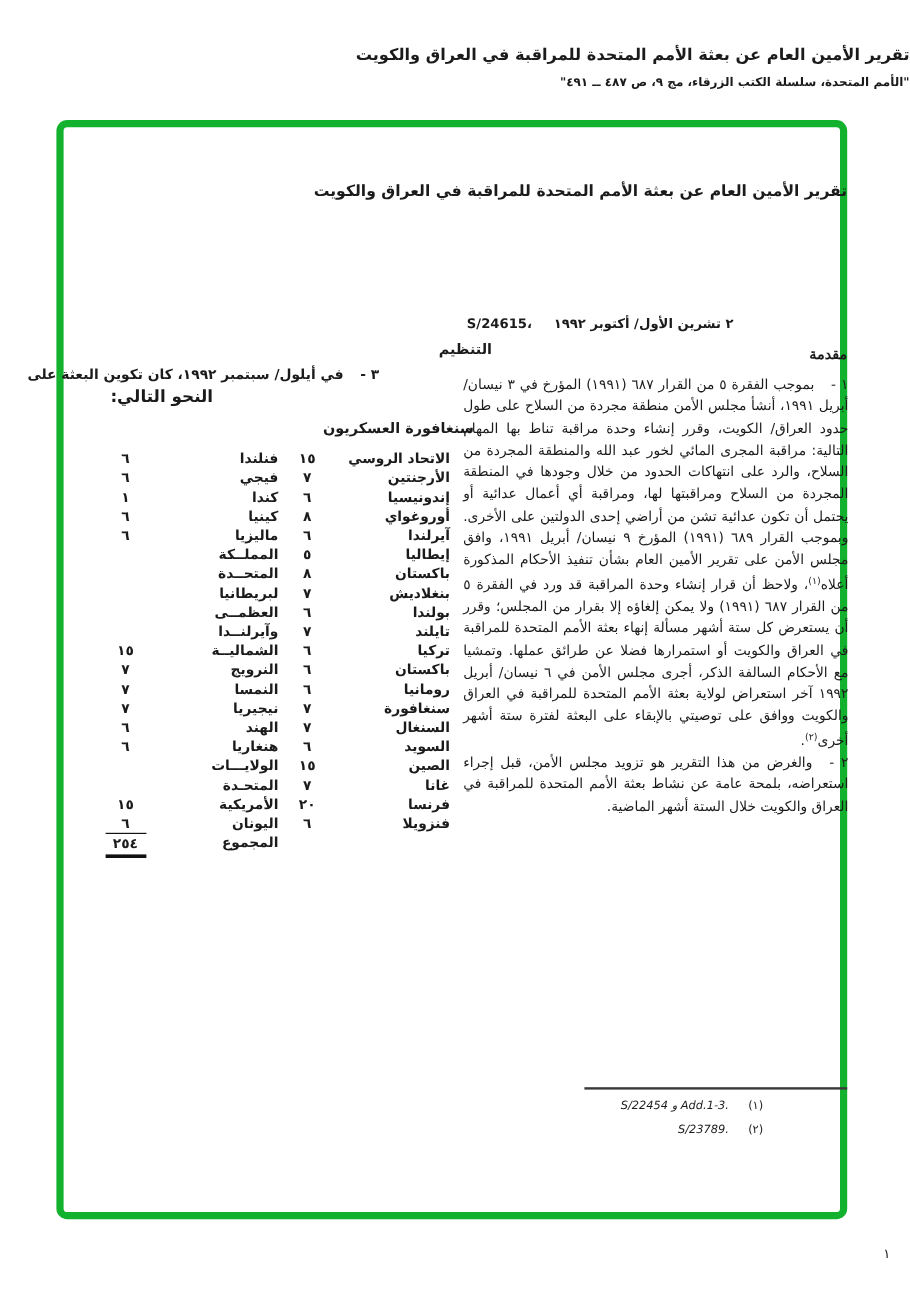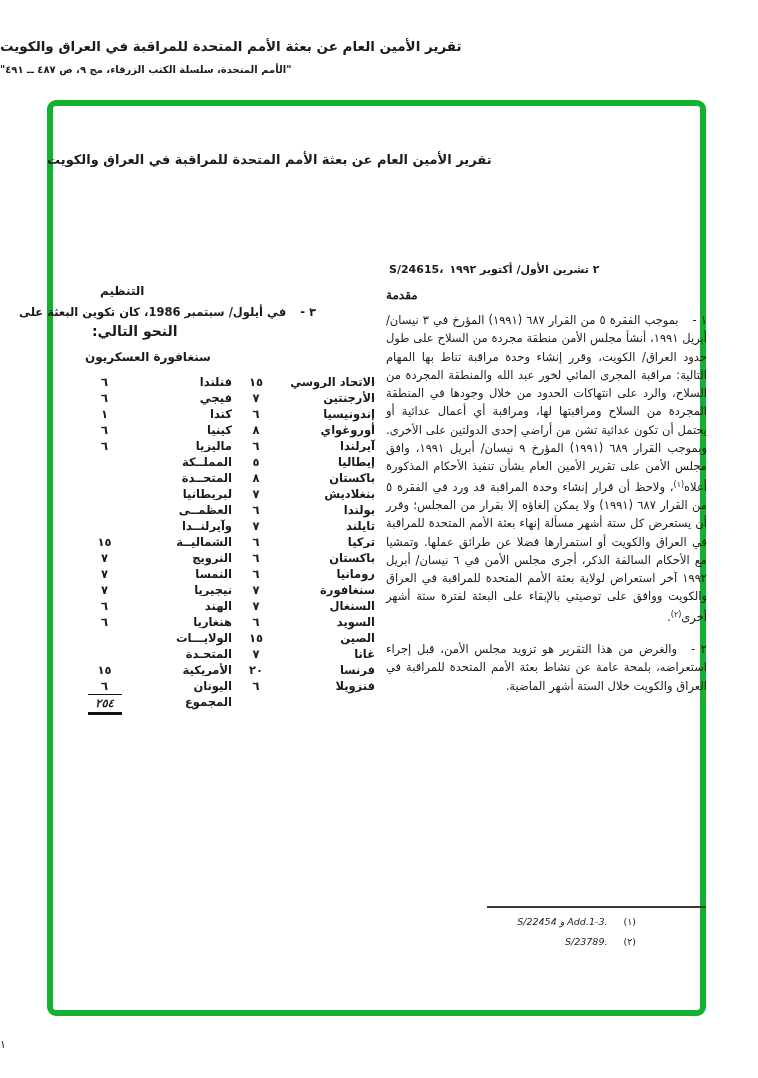--- a/index.html
+++ b/index.html
@@ -4,51 +4,51 @@
 <style>
   * { margin:0; padding:0; box-sizing:border-box; }
   html,body { background:#ffffff; }
   body {
     width:758px; height:1078px; position:relative;
     font-family:"DejaVu Sans", sans-serif;
     color:#1b1b1b; overflow:hidden;
   }
   .abs { position:absolute; }
   .b { font-weight:bold; }
-  .ctr { text-align:left; }
+  .ctr { text-align:right; }
   .rtl { direction:rtl; }
 
   
   .top-title { top:38px; left:0; width:758px; font-size:13.5px; }
   .top-subtitle { top:64px; left:0; width:758px; font-size:10px; letter-spacing:.2px; }
 
   
   .green-frame {
     left:47px; top:100px; width:659px; height:916px;
     border:6px solid #12b22e; border-radius:9px;
   }
 
   
   .report-title { top:151px; left:47px; width:659px; font-size:13px; line-height:17px; }
 
   
-  .doc-line { top:263px; left:389px; font-size:11px; display:flex; gap:6px; direction:ltr; }
+  .doc-line { top:263px; left:389px; font-size:11px; display:flex; gap:18px; direction:ltr; }
 
   
   .intro-heading { top:288px; left:386px; width:320px; font-size:12px;font-family:Liberation Serif, serif; }
   .org-heading { top:284px; left:100px; width:310px; font-size:12px; }
   .mil-heading { top:350px; left:85px; width:310px; font-size:12px; }
 
   
   .right-col {
     top:311px; left:386px; width:321px;
     direction:rtl; text-align:justify;
     font-size:11.5px; line-height:18.3px; font-weight:normal;
   }
-  .right-col p + p { margin-top:14px; }
+  .right-col p + p { margin-top:0; }
   .pnum { margin-left:14px; }
   sup { font-size:8px; vertical-align:4px; }
 
   
   .para3-line1 { top:305px; left:92px; width:224px; text-align:right; direction:rtl;
                  font-size:11.5px; font-weight:bold; white-space:nowrap; }
   .para3-line2 { top:323px; left:92px; width:224px; text-align:left; direction:rtl;
                  font-size:14px; font-weight:bold; }
 
   
@@ -61,21 +61,21 @@
   .cell { height:16px; line-height:16px; white-space:nowrap; }
   .cell.country { text-align:right; padding-left:4px; }
   .cell.num { text-align:center; }
   .trow-total {
     top:694px; left:67px; width:308px;
     display:grid; grid-template-columns:95px 48px 90px 75px;
     direction:rtl; font-size:11.5px; font-weight:bold;
   }
   .total-value-box {
     display:inline-block; min-width:34px; text-align:center;
-    border-top:1.5px solid #111; border-bottom:3px solid #111; line-height:17px;font-style:italic;
+    border-top:1.5px solid #111; border-bottom:3px solid #111; line-height:17px;
   }
 
   
   .footnotes {
     top:906px; left:487px; width:219px;
     border-top:2px solid #3a3a3a; padding-top:3px;
     direction:rtl; font-size:9.5px;
   }
   .fn-row { display:flex; direction:rtl; align-items:center; height:20px; padding-right:70px; gap:16px; }
   .fn-num { flex:0 0 auto; }
@@ -101,21 +101,21 @@
 </div>
 
 <div class="abs intro-heading ctr b">مقدمة</div>
 
 <div class="abs right-col">
   <p><span class="pnum">١ -</span><span>بموجب الفقرة ٥ من القرار ٦٨٧ (١٩٩١) المؤرخ في ٣ نيسان/ أبريل ١٩٩١، أنشأ مجلس الأمن منطقة مجردة من السلاح على طول حدود العراق/ الكويت، وقرر إنشاء وحدة مراقبة تناط بها المهام التالية: مراقبة المجرى المائي لخور عبد الله والمنطقة المجردة من السلاح، والرد على انتهاكات الحدود من خلال وجودها في المنطقة المجردة من السلاح ومراقبتها لها، ومراقبة أي أعمال عدائية أو يحتمل أن تكون عدائية تشن من أراضي إحدى الدولتين على الأخرى. وبموجب القرار ٦٨٩ (١٩٩١) المؤرخ ٩ نيسان/ أبريل ١٩٩١، وافق مجلس الأمن على تقرير الأمين العام بشأن تنفيذ الأحكام المذكورة أعلاه</span><sup>(١)</sup><span>، ولاحظ أن قرار إنشاء وحدة المراقبة قد ورد في الفقرة ٥ من القرار ٦٨٧ (١٩٩١) ولا يمكن إلغاؤه إلا بقرار من المجلس؛ وقرر أن يستعرض كل ستة أشهر مسألة إنهاء بعثة الأمم المتحدة للمراقبة في العراق والكويت أو استمرارها فضلا عن طرائق عملها. وتمشيا مع الأحكام السالفة الذكر، أجرى مجلس الأمن في ٦ نيسان/ أبريل ١٩٩٢ آخر استعراض لولاية بعثة الأمم المتحدة للمراقبة في العراق والكويت ووافق على توصيتي بالإبقاء على البعثة لفترة ستة أشهر أخرى</span><sup>(٢)</sup><span>.</span></p>
   <p><span class="pnum">٢ -</span><span>والغرض من هذا التقرير هو تزويد مجلس الأمن، قبل إجراء استعراضه، بلمحة عامة عن نشاط بعثة الأمم المتحدة للمراقبة في العراق والكويت خلال الستة أشهر الماضية.</span></p>
 </div>
 
 <div class="abs org-heading ctr b">التنظيم</div>
-<div class="abs para3-line1"><span class="pnum">٣ -</span><span>في أيلول/ سبتمبر 1986، كان تكوين البعثة على</span></div>
+<div class="abs para3-line1"><span class="pnum">٣ -</span><span>في أيلول/ سبتمبر ١٩٩٢، كان تكوين البعثة على</span></div>
 <div class="abs para3-line2">النحو التالي:</div>
 <div class="abs mil-heading ctr b">سنغافورة العسكريون</div>
 
 <div class="abs obs-table">
     <div class="trow"><span class="cell country">الاتحاد الروسي</span><span class="cell num">١٥</span><span class="cell country">فنلندا</span><span class="cell num">٦</span></div>
     <div class="trow"><span class="cell country">الأرجنتين</span><span class="cell num">٧</span><span class="cell country">فيجي</span><span class="cell num">٦</span></div>
     <div class="trow"><span class="cell country">إندونيسيا</span><span class="cell num">٦</span><span class="cell country">كندا</span><span class="cell num">١</span></div>
     <div class="trow"><span class="cell country">أوروغواي</span><span class="cell num">٨</span><span class="cell country">كينيا</span><span class="cell num">٦</span></div>
     <div class="trow"><span class="cell country">آيرلندا</span><span class="cell num">٦</span><span class="cell country">ماليزيا</span><span class="cell num">٦</span></div>
     <div class="trow"><span class="cell country">إيطاليا</span><span class="cell num">٥</span><span class="cell country">المملــكة</span><span class="cell num"></span></div>

